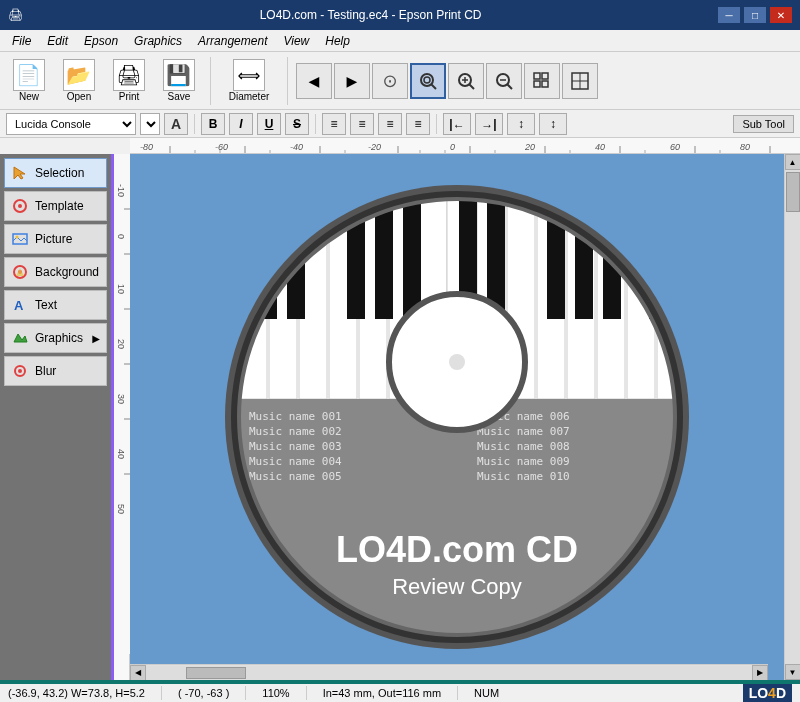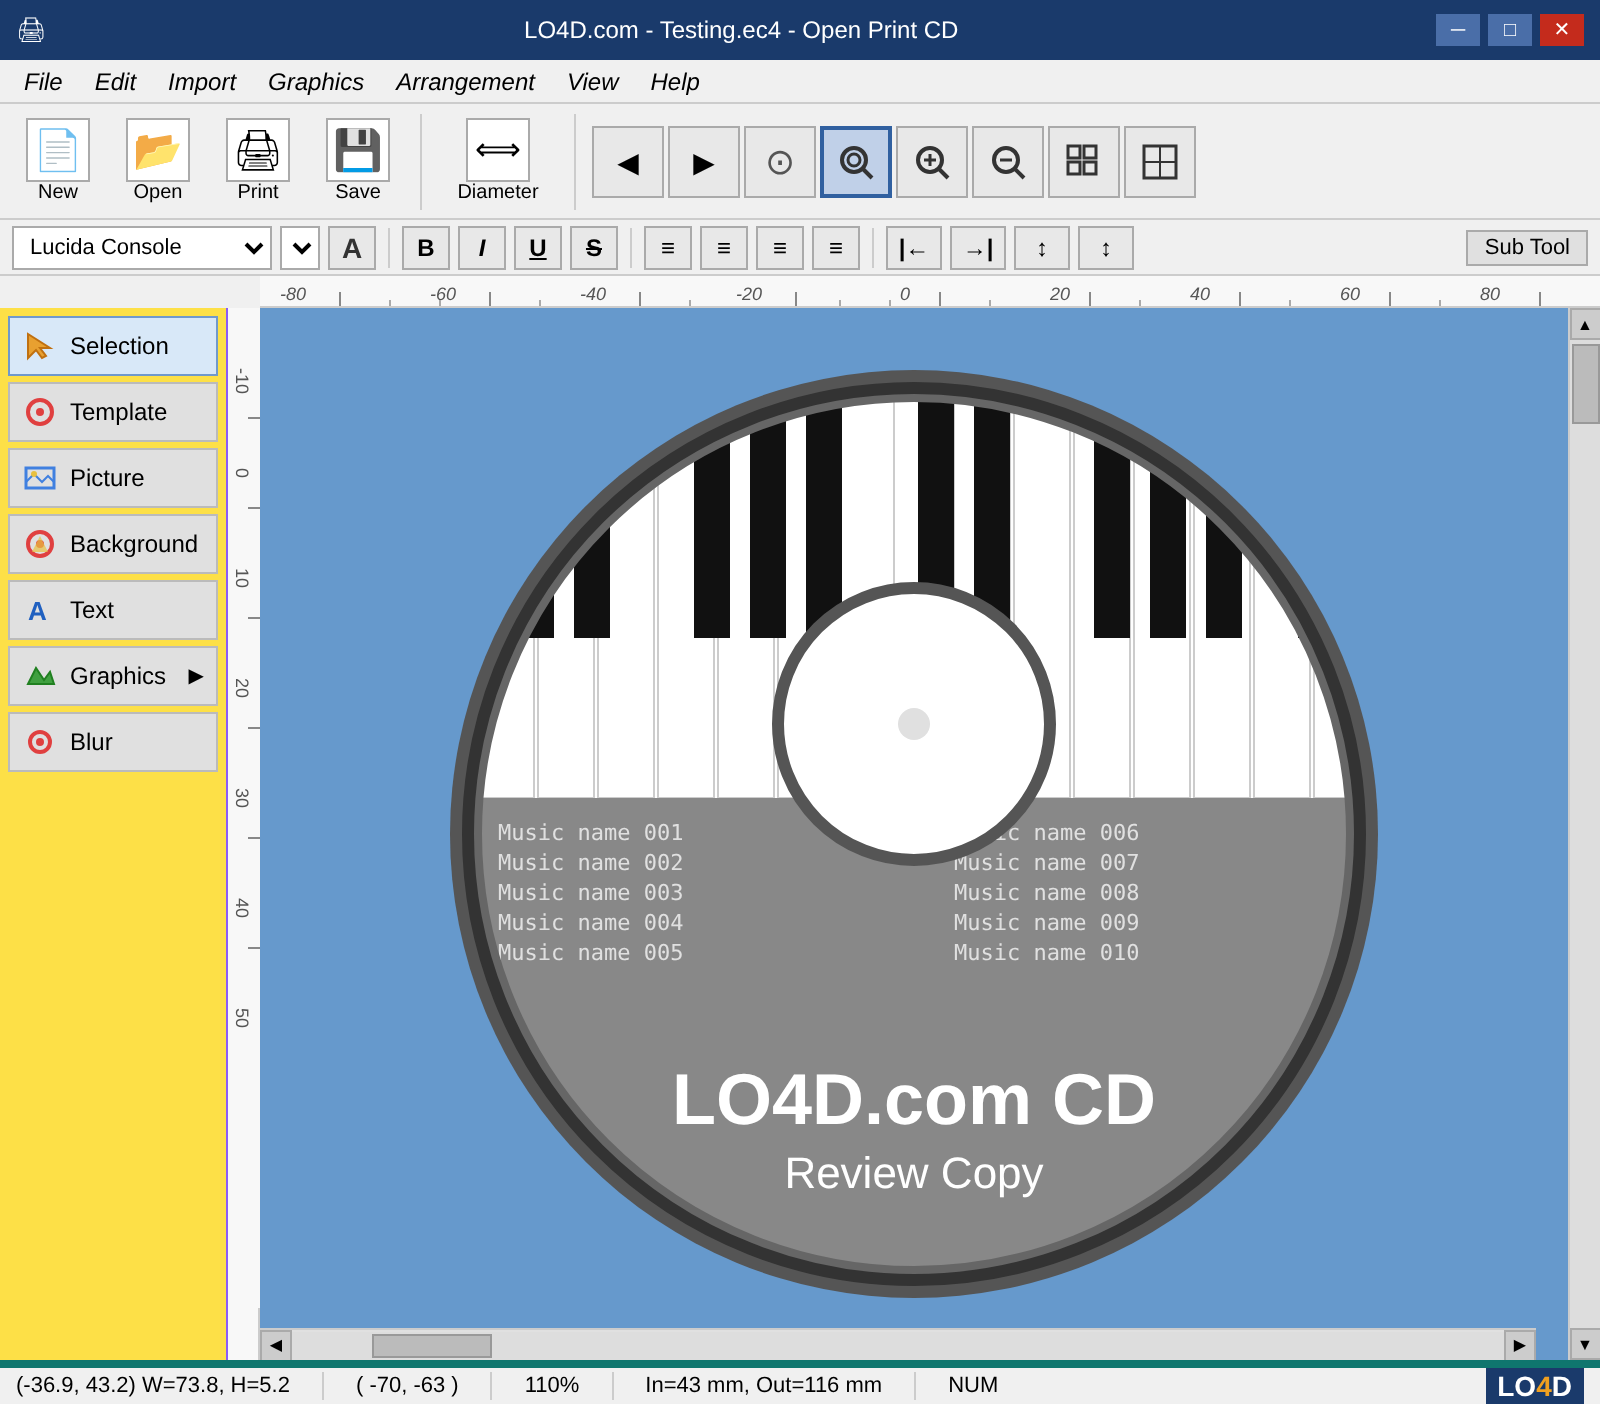--- a/index.html
+++ b/index.html
@@ -136,22 +136,22 @@
 
     
     #main-area {
       display: flex;
       height: calc(702px - 30px - 22px - 58px - 28px - 16px - 22px);
     }
 
     
     #left-panel {
       width: 114px;
-      background: #fde047;
-      border-right: 1px solid #8b5cf6;
+      background: #737373;
+      border-right: 3px solid #8b5cf6;
       display: flex;
       flex-direction: column;
       padding: 4px;
       gap: 3px;
     }
     .panel-btn {
       height: 30px;
       background: #e0e0e0;
       border: 1px solid #bbb;
       cursor: pointer;
@@ -232,32 +232,32 @@
       left: 50%;
       top: 50%;
       transform: translate(-50%, -50%);
     }
   </style>
 </head>
 <body>
 
 <div id="title-bar">
   <span>🖨</span>
-  <span>LO4D.com - Testing.ec4 - Open Print CD</span>
+  <span>LO4D.com - Testing.ec4 - Epson Print CD</span>
   <div class="win-controls">
     <button class="win-btn">─</button>
     <button class="win-btn">□</button>
     <button class="win-btn close">✕</button>
   </div>
 </div>
 
 <div id="menu-bar">
   <span class="menu-item">File</span>
   <span class="menu-item">Edit</span>
-  <span class="menu-item">Import</span>
+  <span class="menu-item">Epson</span>
   <span class="menu-item">Graphics</span>
   <span class="menu-item">Arrangement</span>
   <span class="menu-item">View</span>
   <span class="menu-item">Help</span>
 </div>
 
 <div id="toolbar">
   <div class="toolbar-btn">
     <div class="toolbar-icon" style="background:#fff;border:1px solid #aaa;font-size:20px;">📄</div>
     <span>New</span>

